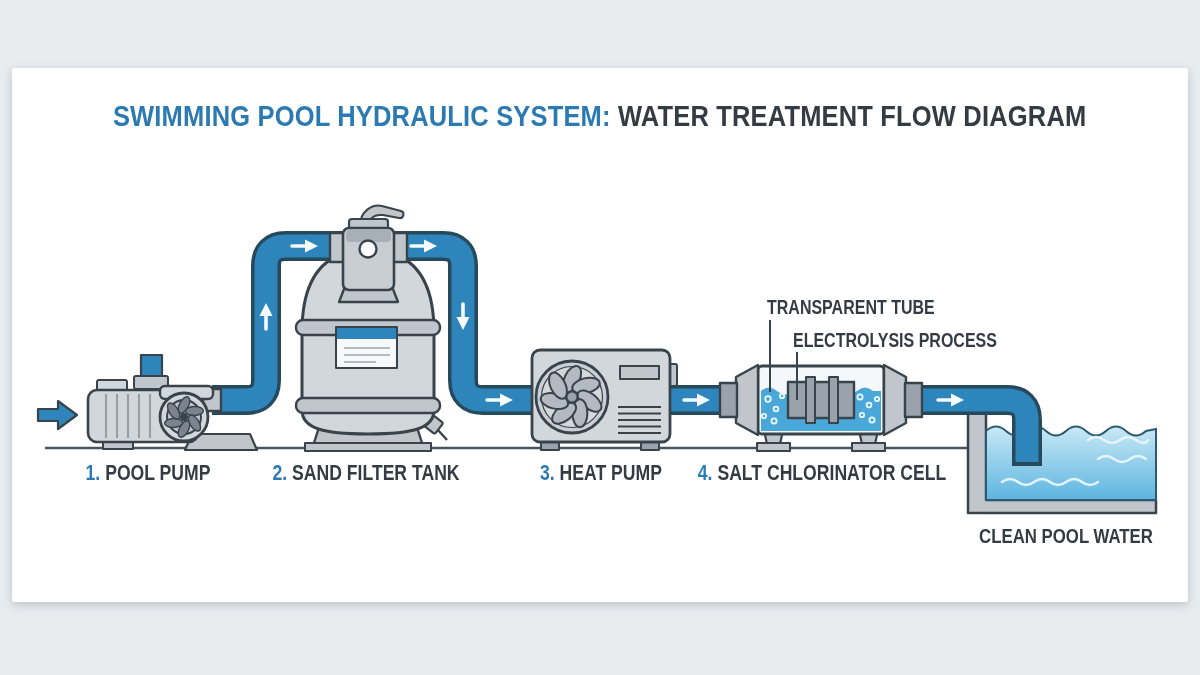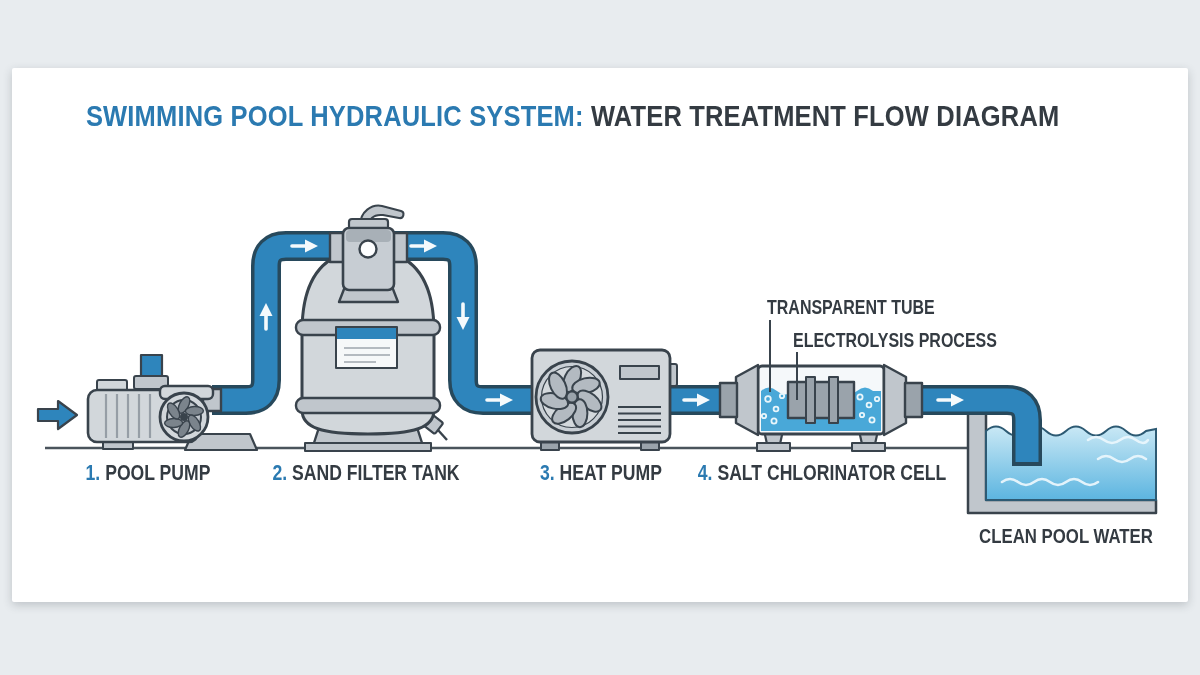--- a/index.html
+++ b/index.html
@@ -8,21 +8,21 @@
     background:var(--background,#e8ecef);
     font-family:"Liberation Sans",sans-serif;
   }
   .card{
     position:absolute;left:12px;top:68px;width:1176px;height:534px;
     background:var(--card,#fff);border-radius:2px;
     box-shadow:0 3px 10px rgba(40,50,60,.22);
   }
   svg{position:absolute;left:0;top:0;}
   .txt{position:absolute;font-weight:bold;white-space:nowrap;color:var(--label-dark,#343b42);}
-  .title-wrap{position:absolute;left:0;top:99px;width:1200px;text-align:left;}
+  .title-wrap{position:absolute;left:0;top:99px;width:1200px;text-align:center;}
   .title-inner{display:inline-block;font-weight:bold;font-size:30px;letter-spacing:.2px;
     transform:scaleX(.85);transform-origin:center;white-space:nowrap;}
   .title-hl{color:var(--title-blue,#2b7ab1);}
   .title-rest{color:var(--label-dark,#343b42);}
   .comp-label{font-size:22px;transform:translateX(-50%) scaleX(.8);transform-origin:center;}
   .comp-num{color:var(--title-blue,#2b7ab1);}
   .anno{font-size:20px;transform:scaleX(.8);transform-origin:left center;}
   .pool-label{font-size:21px;transform:translateX(-50%) scaleX(.8);transform-origin:center;}
   
   .out{stroke:var(--outline-dark,#39434c);}

